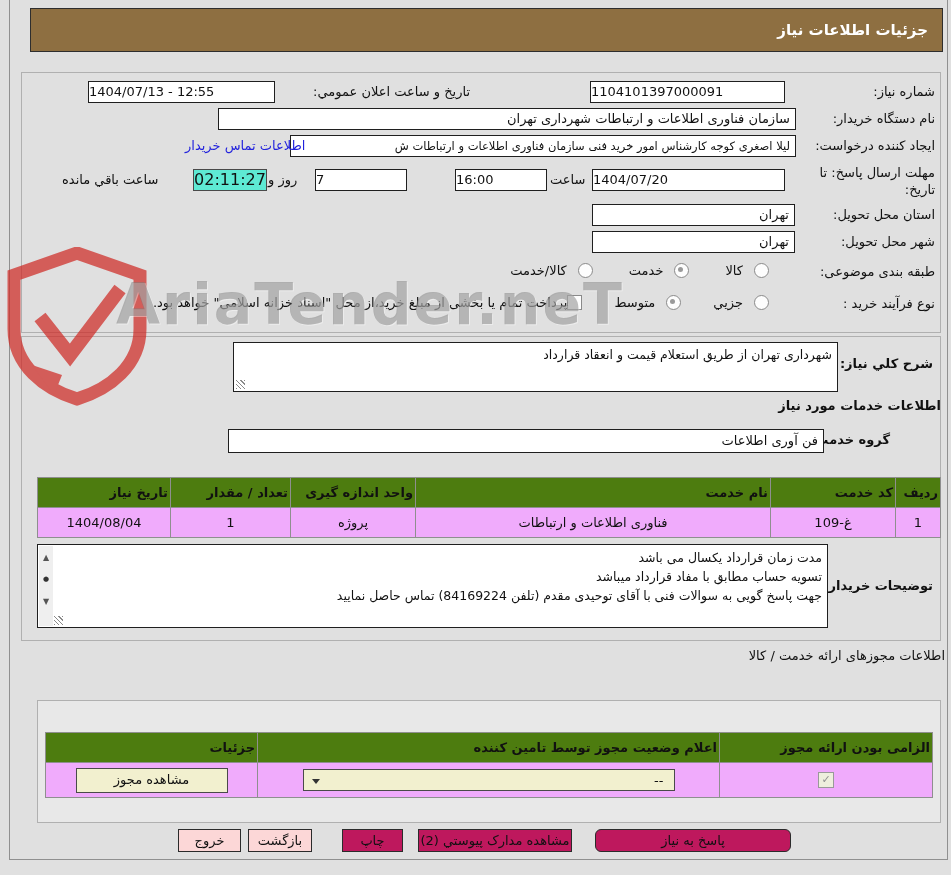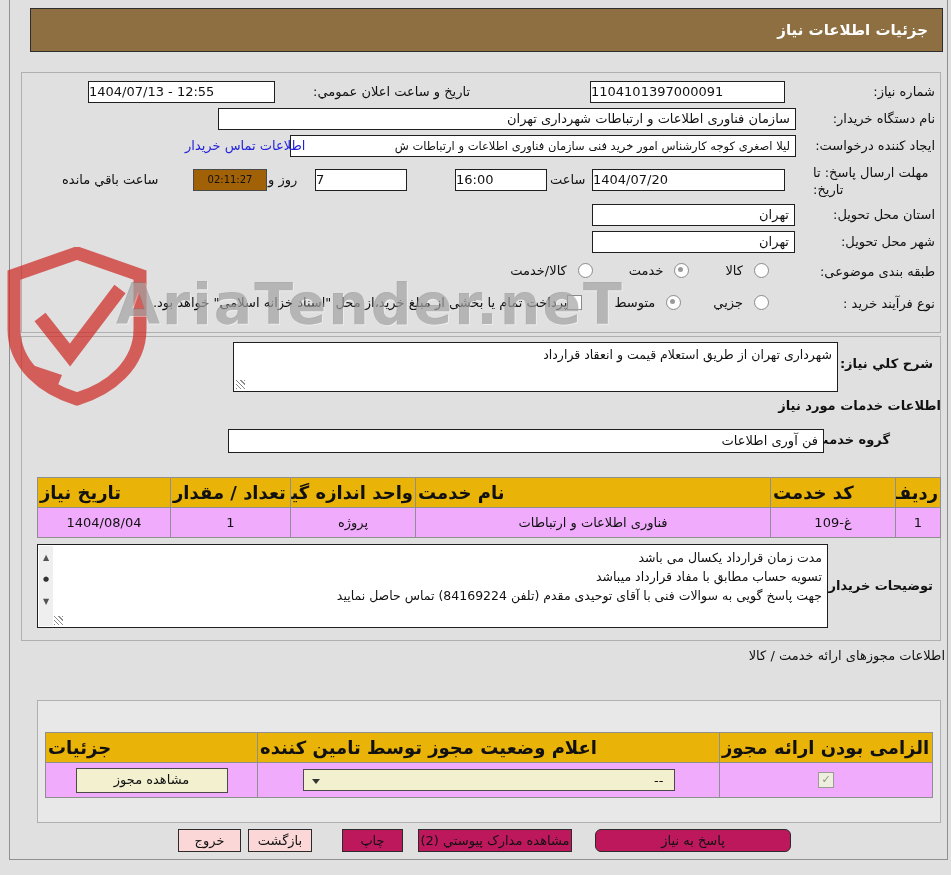--- a/index.html
+++ b/index.html
@@ -24,22 +24,22 @@
   .lbl-b{font-weight:bold;}
   .inp{
     position:absolute;background:#fff;border:1px solid #1f1f1f;
     font-size:13px;line-height:20px;height:20px;overflow:hidden;white-space:nowrap;
   }
   .inp.center{text-align:left;}
   .inp.rval{text-align:right;padding:0 5px;}
   .num{direction:ltr;unicode-bidi:embed;}
   .link{position:absolute;font-size:13px;color:#2222dd;white-space:nowrap;cursor:pointer;}
   .countdown{
-    position:absolute;background:#a16207;border:1px solid #4a4a4a;
-    font-size:10px;line-height:20px;height:20px;text-align:center;
+    position:absolute;background:#5eead4;border:1px solid #4a4a4a;
+    font-size:16px;line-height:20px;height:20px;text-align:center;
   }
   .radio-row{position:absolute;display:flex;align-items:center;gap:36px;}
   .radio-item{display:flex;align-items:center;gap:11px;font-size:13px;white-space:nowrap;}
   .radio{
     width:13px;height:13px;border-radius:50%;
     border:1px solid #8a8a8a;background:#fdfdfd;position:relative;flex:0 0 auto;
   }
   .radio.sel::after{
     content:"";position:absolute;left:3px;top:3px;width:5px;height:5px;
     border-radius:50%;background:#9a9a9a;
@@ -58,22 +58,22 @@
     background:repeating-linear-gradient(45deg,#8a8a8a 0 1px,transparent 1px 3px);
   }
   .vscroll{
     position:absolute;left:1px;top:1px;bottom:1px;width:14px;background:#efefef;
     display:flex;flex-direction:column;align-items:center;padding-top:2px;gap:3px;
     font-size:8px;color:#555;
   }
   table{border-collapse:collapse;table-layout:fixed;}
   .grid{position:absolute;font-size:13px;}
   .grid th{
-    background:#eab308;border:1px solid #8f8f8f;font-weight:bold;
-    height:29px;text-align:left;font-size:18px;padding:0 2px;overflow:hidden;white-space:nowrap;
+    background:#4d7c0f;border:1px solid #8f8f8f;font-weight:bold;
+    height:29px;text-align:right;font-size:13px;padding:0 2px;overflow:hidden;white-space:nowrap;
   }
   .grid td{
     background:#f0abfc;border:1px solid #8f8f8f;height:29px;
     text-align:center;padding:0 2px;overflow:hidden;white-space:nowrap;
   }
   .sec-title{position:absolute;font-size:13px;white-space:nowrap;}
   .beige-btn{
     background:#f2f0cf;border:1px solid #4a4a4a;font-size:13px;
     display:inline-block;text-align:center;cursor:pointer;
   }
@@ -120,21 +120,21 @@
 <span class="lbl" style="right:481px;top:84px;">تاریخ و ساعت اعلان عمومي:</span>
 <div class="inp center num" style="left:88px;top:81px;width:185px;">1404/07/13 - 12:55</div>
 
 <span class="lbl" style="right:16px;top:111px;">نام دستگاه خریدار:</span>
 <div class="inp rval" style="left:218px;top:108px;width:566px;">سازمان فناوری اطلاعات و ارتباطات شهرداری تهران</div>
 
 <span class="lbl" style="right:16px;top:138px;">ایجاد کننده درخواست:</span>
 <div class="inp rval" style="left:290px;top:135px;width:494px;font-size:11.5px;">لیلا اصغری کوجه کارشناس امور خرید فنی سازمان فناوری اطلاعات و ارتباطات ش</div>
 <span class="link" style="left:185px;top:138px;">اطلاعات تماس خریدار</span>
 
-<span class="lbl" style="right:16px;top:164px;width:122px;white-space:normal;text-align:left;line-height:17px;">مهلت ارسال پاسخ: تا تاریخ:</span>
+<span class="lbl" style="right:16px;top:164px;width:122px;white-space:normal;text-align:right;line-height:17px;">مهلت ارسال پاسخ: تا تاریخ:</span>
 <div class="inp center num" style="left:592px;top:169px;width:191px;">1404/07/20</div>
 <span class="lbl" style="left:550px;top:172px;">ساعت</span>
 <div class="inp center num" style="left:455px;top:169px;width:90px;">16:00</div>
 <div class="inp center num" style="left:315px;top:169px;width:90px;">7</div>
 <span class="lbl" style="left:268px;top:172px;">روز و</span>
 <div class="countdown num" style="left:193px;top:169px;width:72px;">02:11:27</div>
 <span class="lbl" style="left:62px;top:172px;">ساعت باقي مانده</span>
 
 <span class="lbl" style="right:16px;top:207px;">استان محل تحویل:</span>
 <div class="inp rval" style="left:592px;top:204px;width:191px;">تهران</div>

